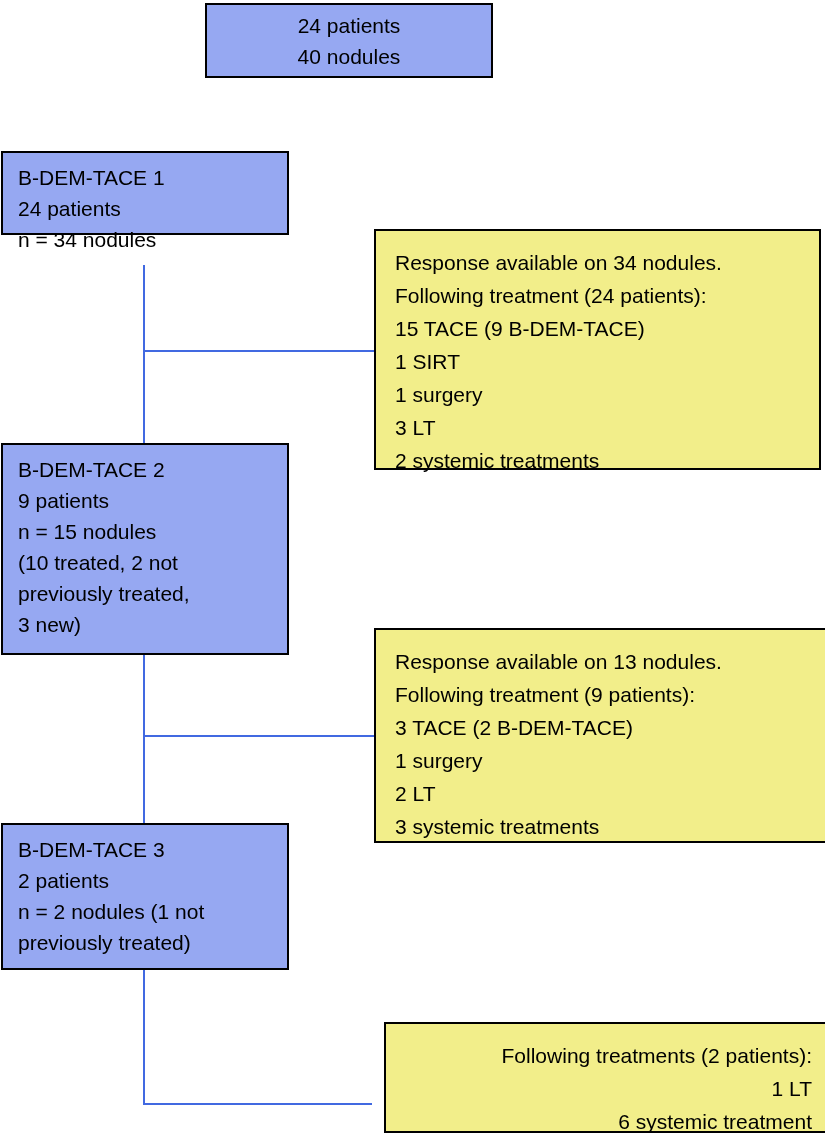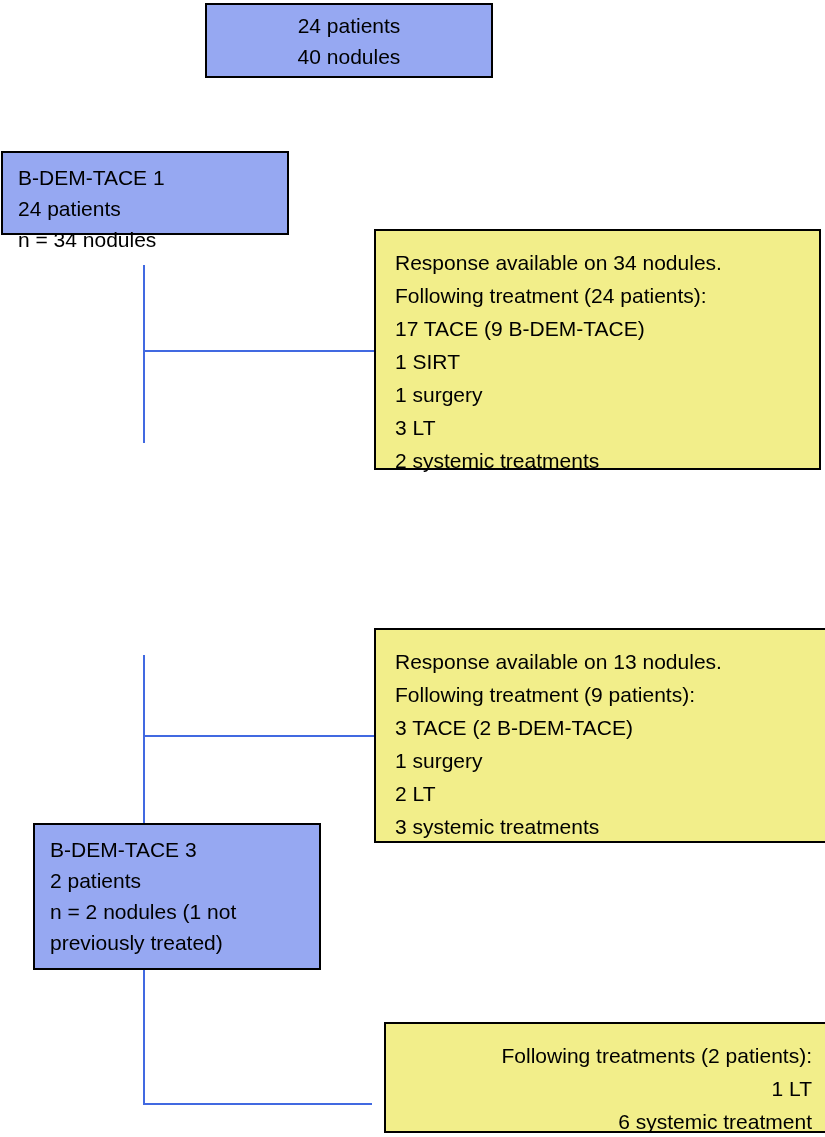--- a/index.html
+++ b/index.html
@@ -45,21 +45,21 @@
   }
   .connector {
     position: absolute;
     background: #4169e1;
   }
 
   
   #node-cohort     { left: 205px; top: 3px;    width: 288px; height: 75px;  }
   #node-stage1     { left: 1px;   top: 151px;  width: 288px; height: 84px; }
   #node-stage2     { left: 1px;   top: 443px;  width: 288px; height: 212px; }
-  #node-stage3     { left: 1px;   top: 823px;  width: 288px; height: 147px; margin-left: 32px; }
+  #node-stage3     { left: 1px;   top: 823px;  width: 288px; height: 147px; }
   #node-outcome1   { left: 374px; top: 229px;  width: 447px; height: 241px; }
   #node-outcome2   { left: 374px; top: 628px;  width: 540px; height: 215px; }
   #node-outcome3   { left: 384px; top: 1022px; width: 449px; height: 111px; text-align: right; }
 
   
   #conn-v1 { left: 143px; top: 265px;  width: 2px;   height: 178px; }
   #conn-h1 { left: 143px; top: 350px;  width: 231px; height: 2px;   }
   #conn-v2 { left: 143px; top: 655px;  width: 2px;   height: 168px; }
   #conn-h2 { left: 143px; top: 735px;  width: 231px; height: 2px;   }
   #conn-v3 { left: 143px; top: 970px;  width: 2px;   height: 135px; }
@@ -74,32 +74,40 @@
     <div class="line">24 patients</div>
     <div class="line">40 nodules</div>
   </div>
 
   <div id="node-stage1" class="node blue-node">
     <div class="line">B-DEM-TACE 1</div>
     <div class="line">24 patients</div>
     <div class="line">n = 34 nodules</div>
   </div>
 
+  <div id="node-stage2" class="node blue-node">
+    <div class="line">B-DEM-TACE 2</div>
+    <div class="line">9 patients</div>
+    <div class="line">n = 15 nodules</div>
+    <div class="line">(10 treated, 2 not</div>
+    <div class="line">previously treated,</div>
+    <div class="line">3 new)</div>
+  </div>
 
   <div id="node-stage3" class="node blue-node">
     <div class="line">B-DEM-TACE 3</div>
     <div class="line">2 patients</div>
     <div class="line">n = 2 nodules (1 not</div>
     <div class="line">previously treated)</div>
   </div>
 
   <div id="node-outcome1" class="node yellow-node">
     <div class="line">Response available on 34 nodules.</div>
     <div class="line">Following treatment (24 patients):</div>
-    <div class="line">17 TACE (9 B-DEM-TACE)</div>
+    <div class="line">15 TACE (9 B-DEM-TACE)</div>
     <div class="line">1 SIRT</div>
     <div class="line">1 surgery</div>
     <div class="line">3 LT</div>
     <div class="line">2 systemic treatments</div>
   </div>
 
   <div id="node-outcome2" class="node yellow-node">
     <div class="line">Response available on 13 nodules.</div>
     <div class="line">Following treatment (9 patients):</div>
     <div class="line">3 TACE (2 B-DEM-TACE)</div>

